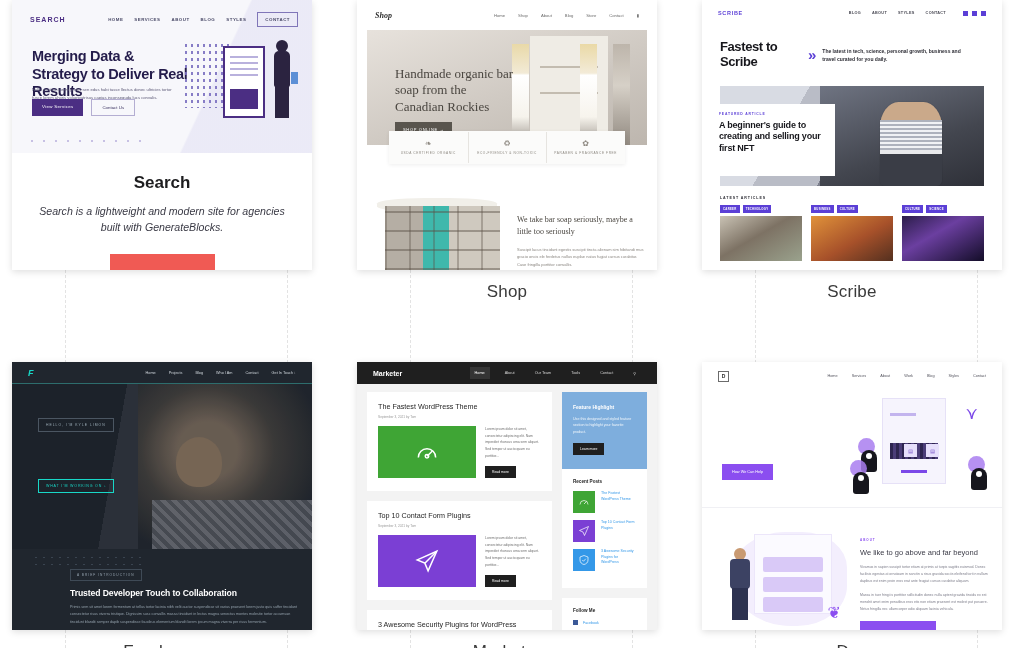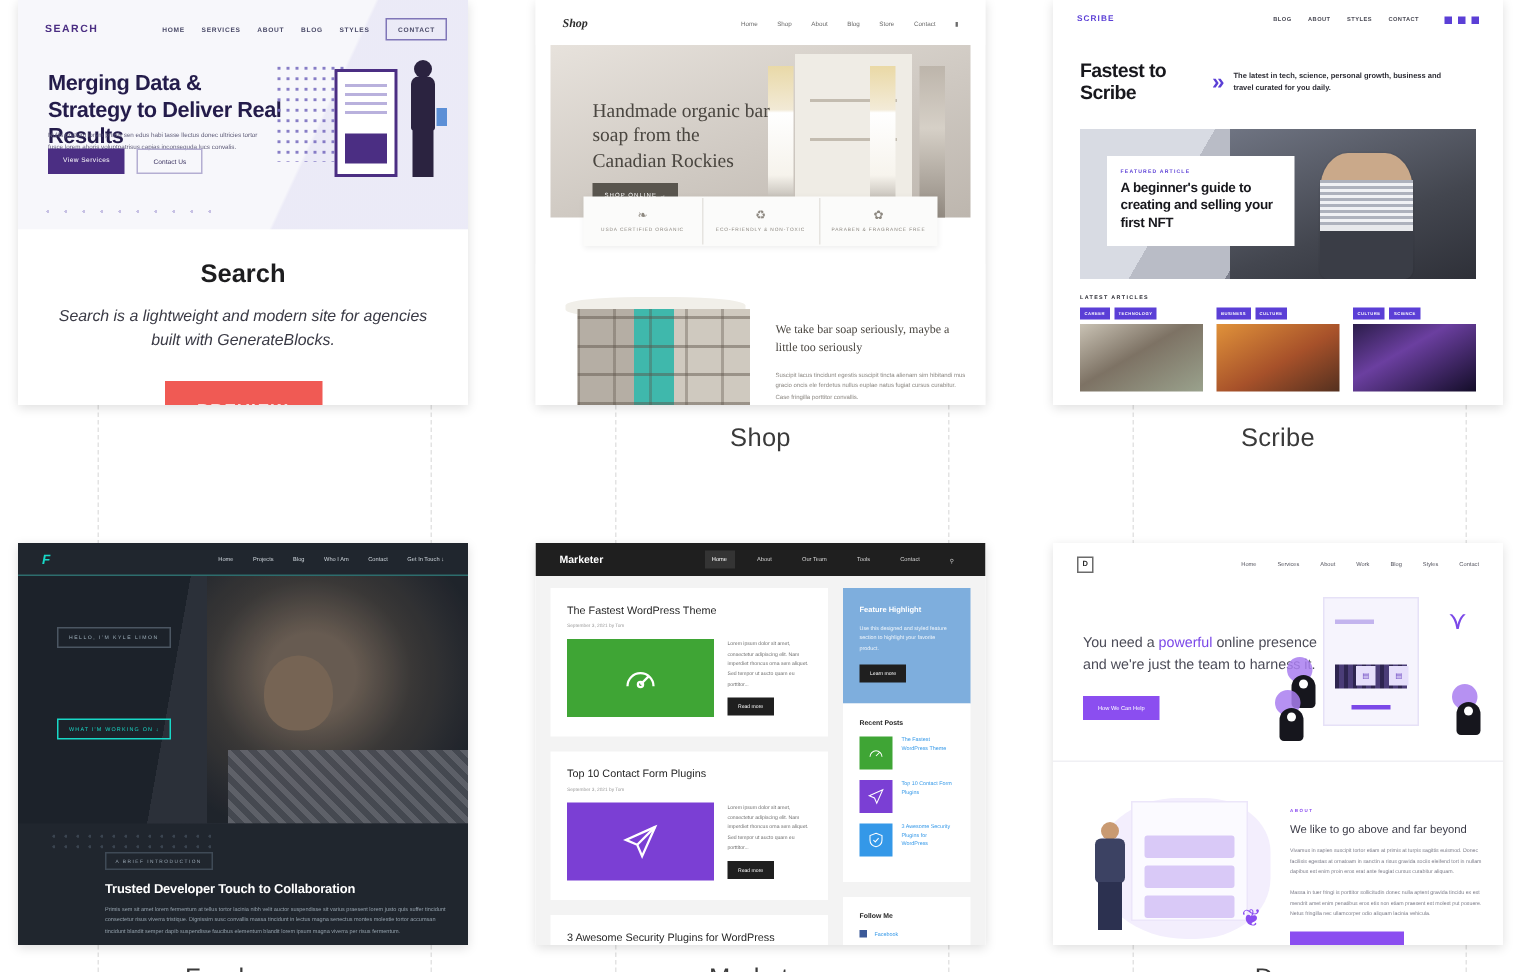--- a/index.html
+++ b/index.html
@@ -131,21 +131,21 @@
   .sc-tag { font-size:5px; color:#2c2c34; line-height:1.6; font-weight:bold; width:150px; }
   .sc-hero { position:absolute; left:18px; right:18px; top:86px; height:100px; overflow:hidden;
      background:linear-gradient(120deg,#d8dbe3 0 28%, #b9bcc6 28% 48%, #7c7f8c 48% 70%, #d4d7df 70%); }
   .sc-hero .couch { position:absolute; right:0; top:0; bottom:0; width:62%;
      background:linear-gradient(160deg,#6f7482,#43464f 60%,#2e3038); }
   .sc-hero .person { position:absolute; right:16%; top:16px; width:62px; height:84px;
      background:linear-gradient(#caa98a 0 22%, #e8e9ec 22% 62%, #3a3d46 62%); border-radius:30% 30% 6px 6px;
      box-shadow:0 0 0 1px rgba(0,0,0,.04); }
   .sc-hero .person:before{ content:""; position:absolute; left:0; right:0; top:18px; height:30px;
      background:repeating-linear-gradient(0deg,#aeb2bd 0 2px, #f1f2f5 2px 4px); }
-  .sc-feat { position:absolute; left:36px; top:104px; width:125px; background:#fff; padding:8px 9px 10px; }
+  .sc-feat { position:absolute; left:8px; top:104px; width:125px; background:#fff; padding:8px 9px 22px; }
   .sc-feat .kick { font-size:3.4px; color:#5b3fd6; font-weight:bold; letter-spacing:.8px; }
   .sc-feat .ttl { font-size:9px; font-weight:bold; color:#17171c; line-height:1.25; margin-top:4px; letter-spacing:-.2px; }
   .sc-latest { position:absolute; left:18px; top:196px; font-size:3.6px; font-weight:bold; color:#2c2c34; letter-spacing:.9px; }
   .sc-cards { position:absolute; left:18px; right:18px; top:205px; display:flex; gap:9px; }
   .sc-card { flex:1; }
   .sc-badges { display:flex; gap:3px; margin-bottom:3px; }
   .sc-badges b { background:#5b3fd6; color:#fff; font-size:2.8px; padding:2px 3px; font-weight:bold; letter-spacing:.3px; }
   .sc-thumb { height:45px; }
   .t1 { background:linear-gradient(150deg,#c9c2b4,#7d7264 45%,#9aa28d); }
   .t2 { background:linear-gradient(150deg,#e0923a,#a7512a 55%,#54301f); }
@@ -583,23 +583,20 @@
               <div class="dv-menu">
                 <span>Home</span>
                 <span>Services</span>
                 <span>About</span>
                 <span>Work</span>
                 <span>Blog</span>
                 <span>Styles</span>
                 <span>Contact</span>
               </div>
             </div>
-            <div class="dv-h1">
-              <span>You need a </span><b>powerful</b><span> online presence and we're just the team to harness it.</span>
-            </div>
             <div class="dv-btn">How We Can Help</div>
 
             <div class="dv-art">
               <div class="dv-screen">
                 <div class="bar"></div>
                   <div class="row"></div>
                   <div class="row2"></div>
               </div>
               <div class="dv-y">⋎</div>
               <div class="dv-sq" style="left:62px; top:50px">▤</div>

